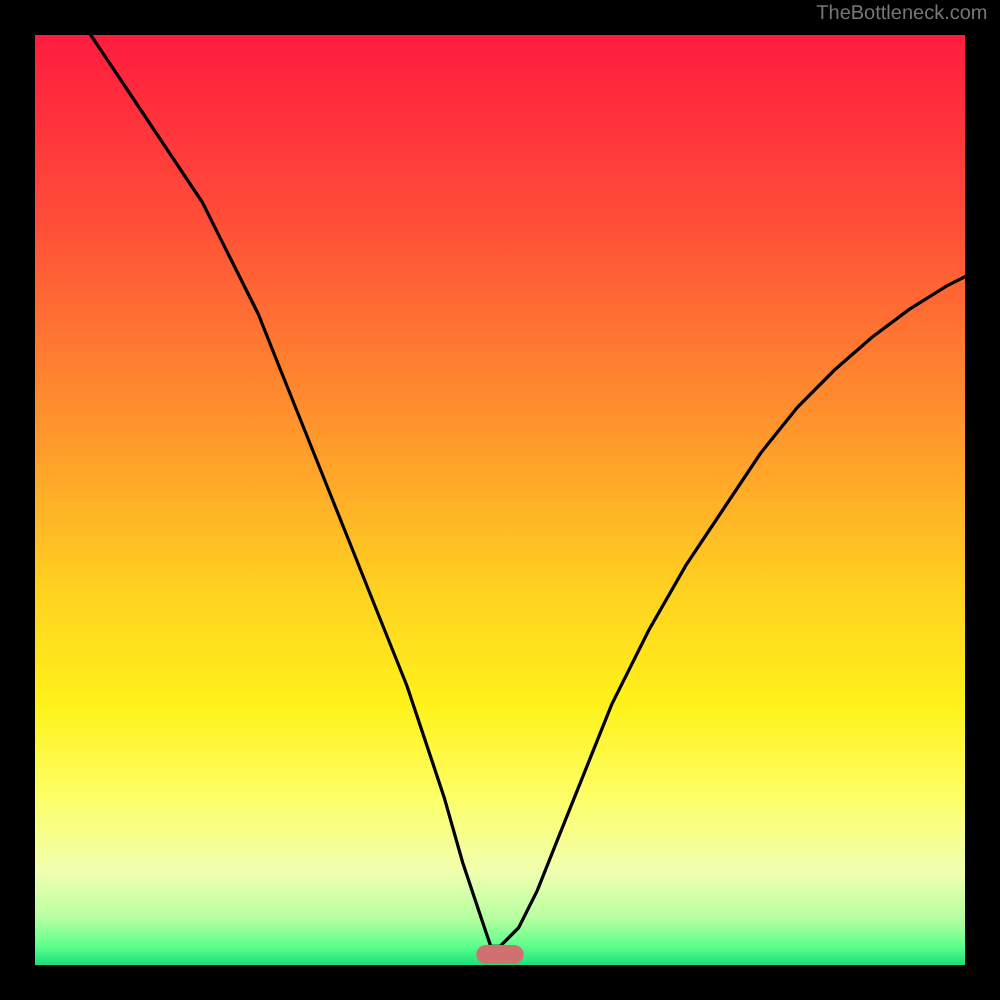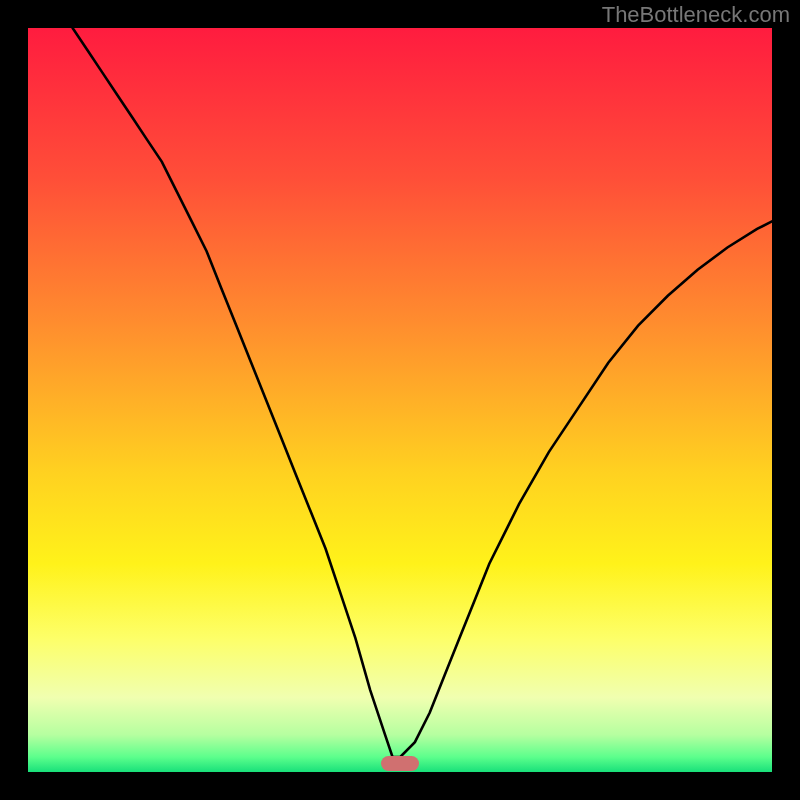--- a/index.html
+++ b/index.html
@@ -15,21 +15,21 @@
   position: relative;
   width: 800px;
   height: 800px;
   background: #000;
 }
 .attribution {
   position: absolute;
   top: 2px;
   right: 10px;
   color: #777;
-  font-size: 22px;
+  font-size: 16px;
   font-weight: 500;
   user-select: none;
 }
 .plot {
   position: absolute;
   left: 28px;
   top: 28px;
   width: 744px;
   height: 744px;
 }

